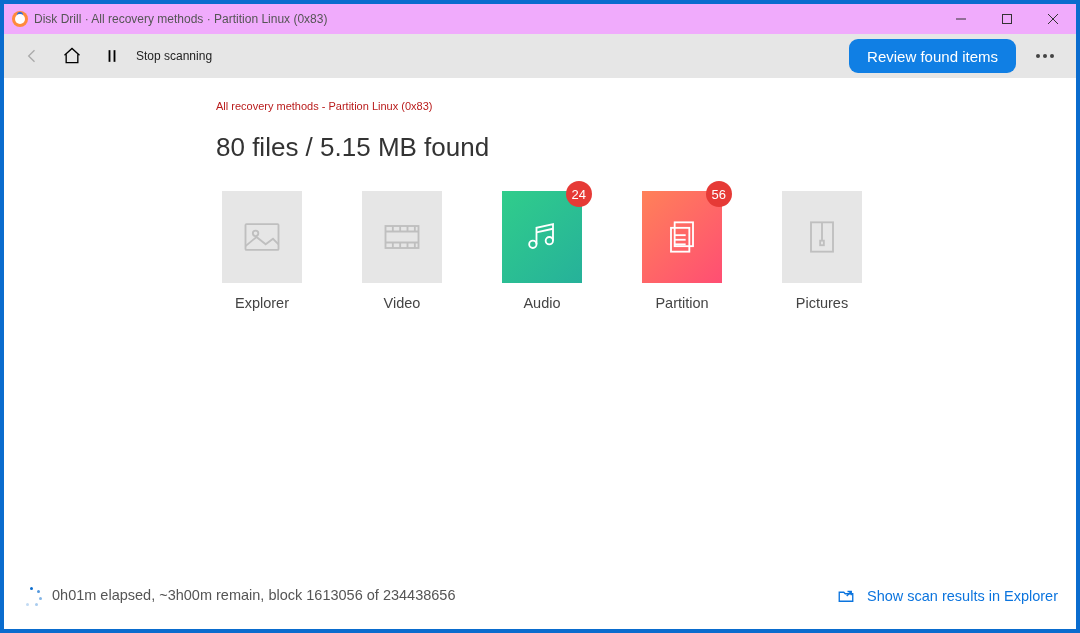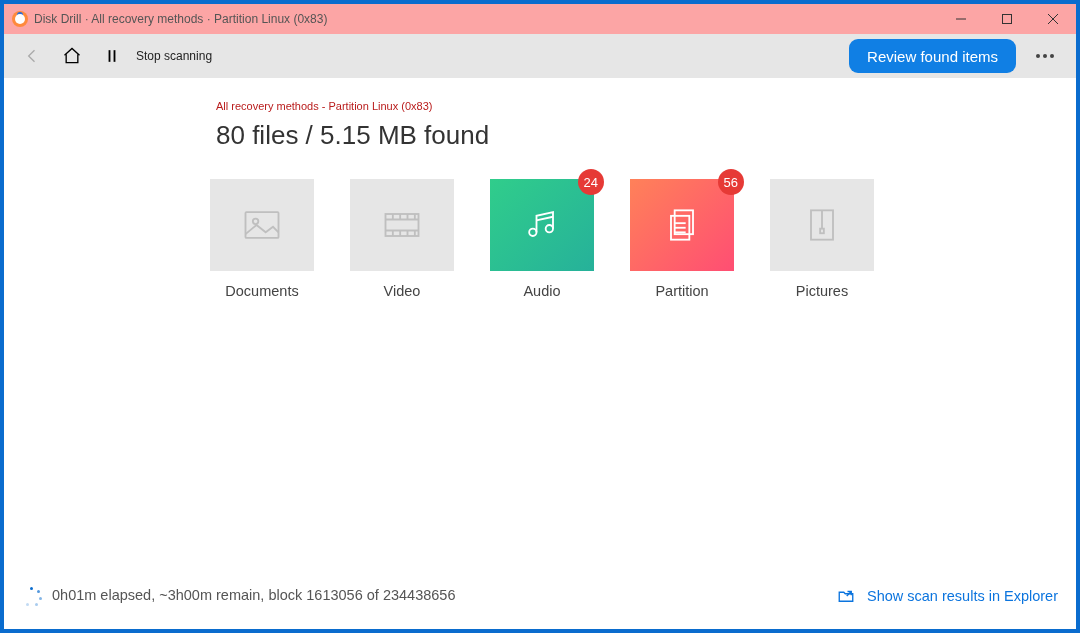--- a/index.html
+++ b/index.html
@@ -2,21 +2,21 @@
 <html><head>
 <meta charset="utf-8">
 <style>
   * { box-sizing: border-box; margin: 0; padding: 0; font-family: "Segoe UI", Arial, sans-serif; }
   body { width: 1080px; height: 633px; background: #0a6cce; overflow: hidden; }
   .window {
     position: absolute; left: 4px; top: 4px; width: 1072px; height: 625px;
     background: #fff; display: flex; flex-direction: column;
   }
   .titlebar {
-    height: 30px; background: #fca5a5; display: flex; align-items: center;
+    height: 30px; background: #f0abfc; display: flex; align-items: center;
     padding: 0 0 0 8px; font-size: 12px; color: #555;
   }
   .titlebar .app-icon {
     width: 16px; height: 16px; border-radius: 50%; background: #ff8a3c;
     margin-right: 6px; position: relative;
   }
   .titlebar .app-icon::after{
     content:""; position:absolute; left:3px; top:3px; width:10px; height:10px;
     border-radius:50%; background:#fff;
   }
@@ -49,26 +49,26 @@
   }
   .more-btn {
     width: 46px; height: 44px; display: flex; align-items: center; justify-content: center;
     cursor: pointer; margin-left: 6px;
   }
   .more-btn .dots { display:flex; gap:3px; }
   .more-btn .dots span { width:4px; height:4px; border-radius:50%; background:#444; }
 
   .content { flex: 1; padding: 22px 0 0 212px; position: relative; }
   .breadcrumb { font-size: 11px; color: #b91c1c; }
-  .headline { font-size: 26px; color: #333; font-weight: 400; margin-top: 8px; }
+  .headline { font-size: 26px; color: #333; font-weight: 400; margin-top: 20px; }
 
   .cats { display: flex; gap: 48px; margin-top: 28px; }
   .cat { width: 92px; display: flex; flex-direction: column; align-items: center; cursor: pointer; position: relative; }
   .tile {
-    width: 104px; height: 92px; background: #e6e6e6; display: flex;
+    width: 80px; height: 92px; background: #e6e6e6; display: flex;
     align-items: center; justify-content: center; position: relative;
   }
   .tile svg { width: 44px; height: 44px; stroke: #bfbfbf; fill: none; stroke-width: 2; }
   .cat-label { font-size: 14.5px; color: #444; margin-top: 12px; }
   .badge {
     position: absolute; top: -10px; right: -10px; min-width: 26px; height: 26px;
     background: #e63a36; color: #fff; border-radius: 13px; display: flex;
     align-items: center; justify-content: center; font-size: 13px; padding: 0 6px;
   }
   .tile.audio { background: linear-gradient(135deg, #30cd8b 0%, #26b19a 100%); }
@@ -163,21 +163,21 @@
     <div class="cats">
 
       <div class="cat">
         <div class="tile">
           <svg viewBox="0 0 48 48">
             <rect x="6" y="10" width="36" height="28" rx="1"></rect>
             <circle cx="17" cy="20" r="3"></circle>
             <polyline points="6 34 18 24 28 32 36 26 42 32"></polyline>
           </svg>
         </div>
-        <span class="cat-label">Documents</span>
+        <span class="cat-label">Explorer</span>
       </div>
 
       <div class="cat">
         <div class="tile">
           <svg viewBox="0 0 48 48">
             <rect x="6" y="12" width="36" height="24"></rect>
             <line x1="6" y1="18" x2="42" y2="18"></line>
             <line x1="6" y1="30" x2="42" y2="30"></line>
             <line x1="14" y1="12" x2="14" y2="18"></line>
               <line x1="22" y1="12" x2="22" y2="18"></line>

